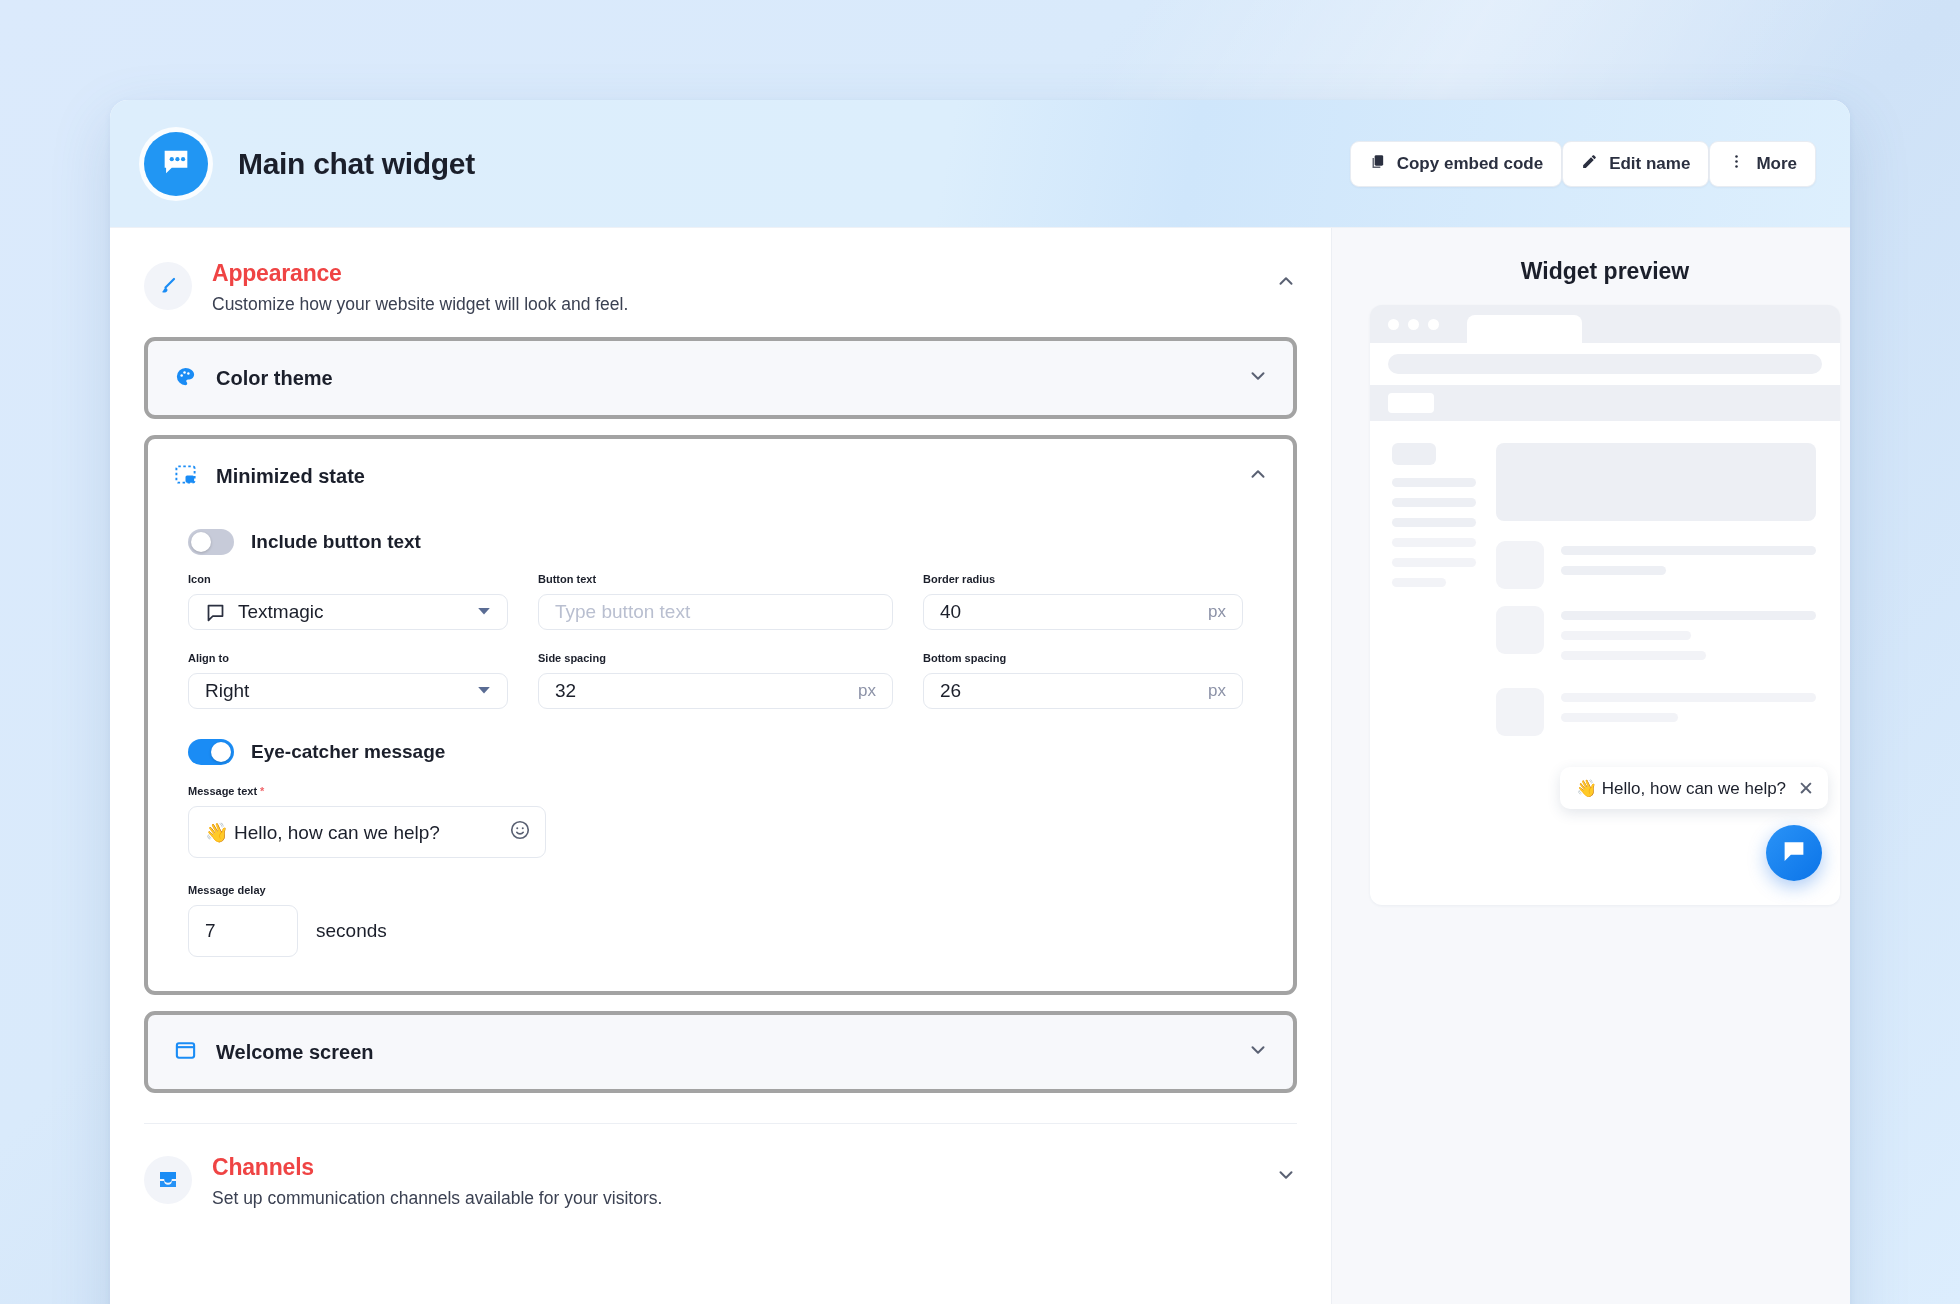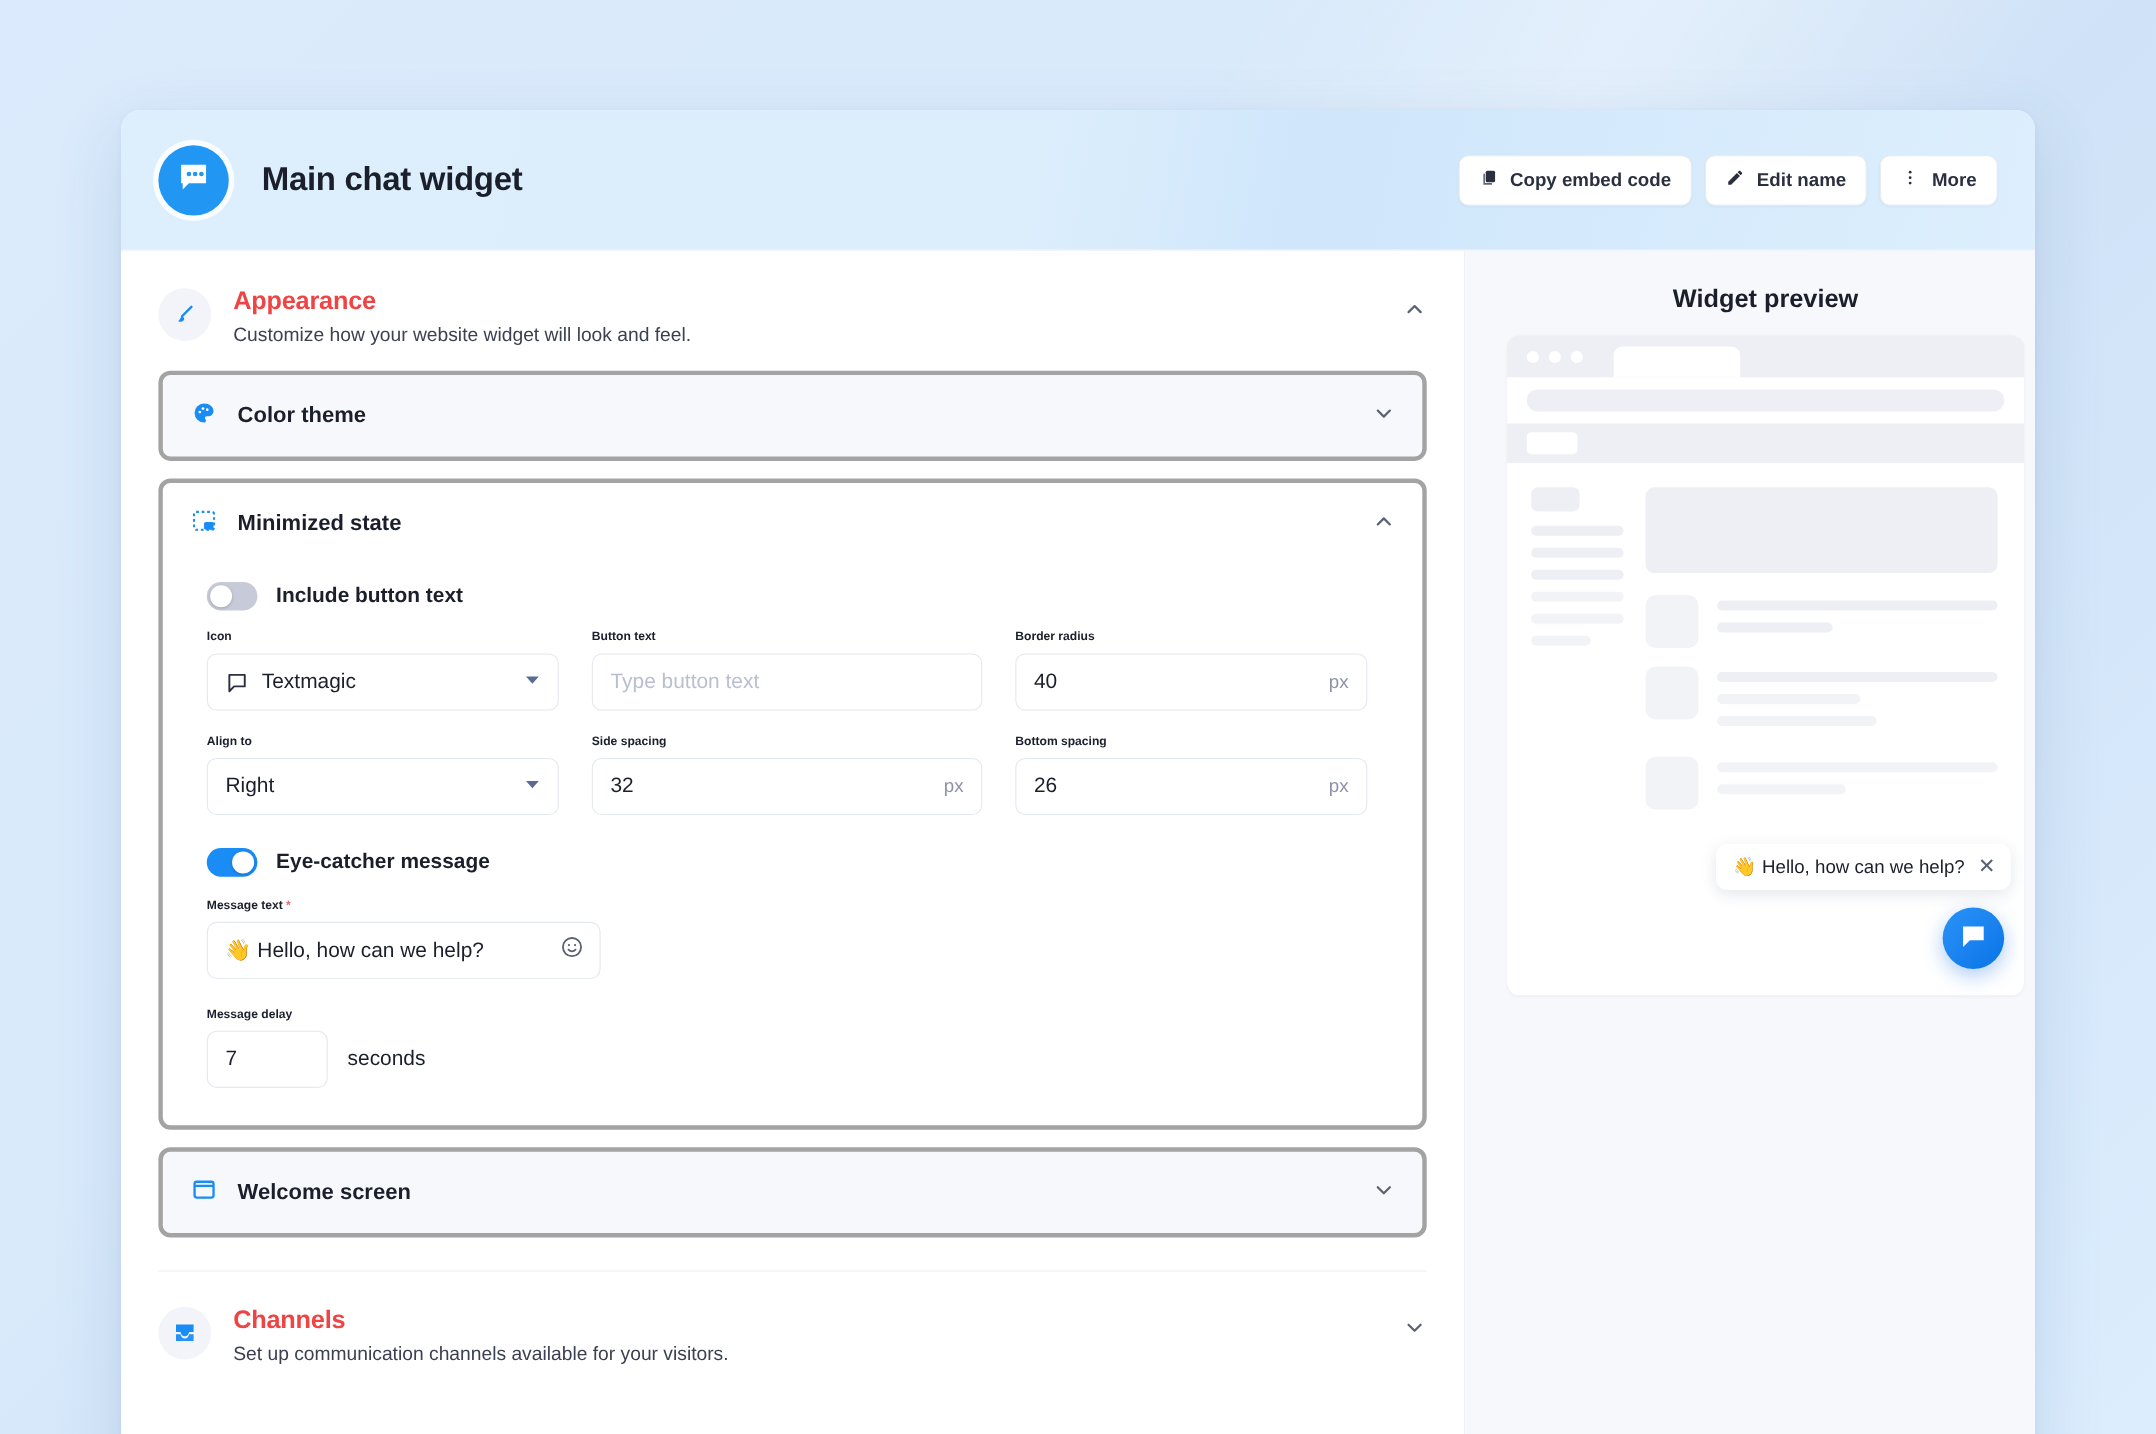--- a/index.html
+++ b/index.html
@@ -64,21 +64,21 @@
     margin-left: 30px;
     font-size: 30px;
     font-weight: bold;
     color: #1b1f2b;
     letter-spacing: -0.3px;
   }
 
   .header-actions {
     margin-left: auto;
     display: flex;
-    gap: 12px;
+    gap: 0;
     align-items: center;
   }
 
   .hbtn {
     height: 46px;
     background: #ffffff;
     border: 1px solid #e8ecf2;
     border-radius: 9px;
     display: flex;
     align-items: center;
@@ -232,21 +232,21 @@
   .field-label {
     font-size: 11px;
     font-weight: bold;
     color: #1b1f2b;
     margin-bottom: 9px;
     display: block;
   }
   .req { color: #f0656a; margin-left: 3px; font-weight: bold; }
 
   .control {
-    height: 52px;
+    height: 36px;
     border: 1px solid #e4e8ef;
     border-radius: 9px;
     background: #fff;
     display: flex;
     align-items: center;
     padding: 0 16px;
     font-size: 19px;
     color: #1b1f2b;
     cursor: text;
   }

